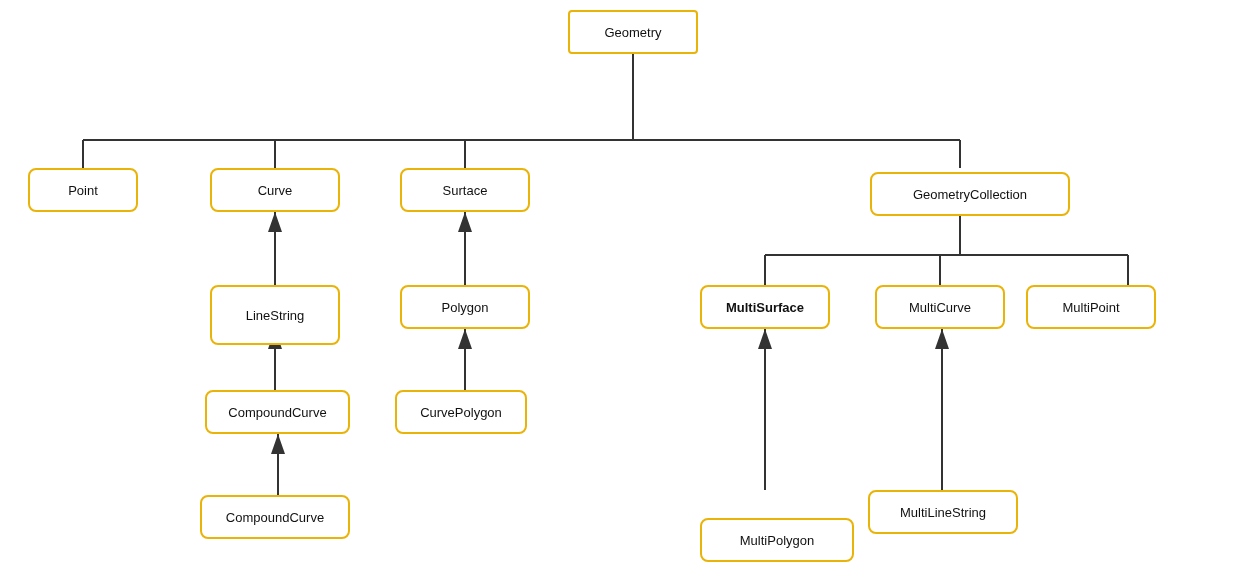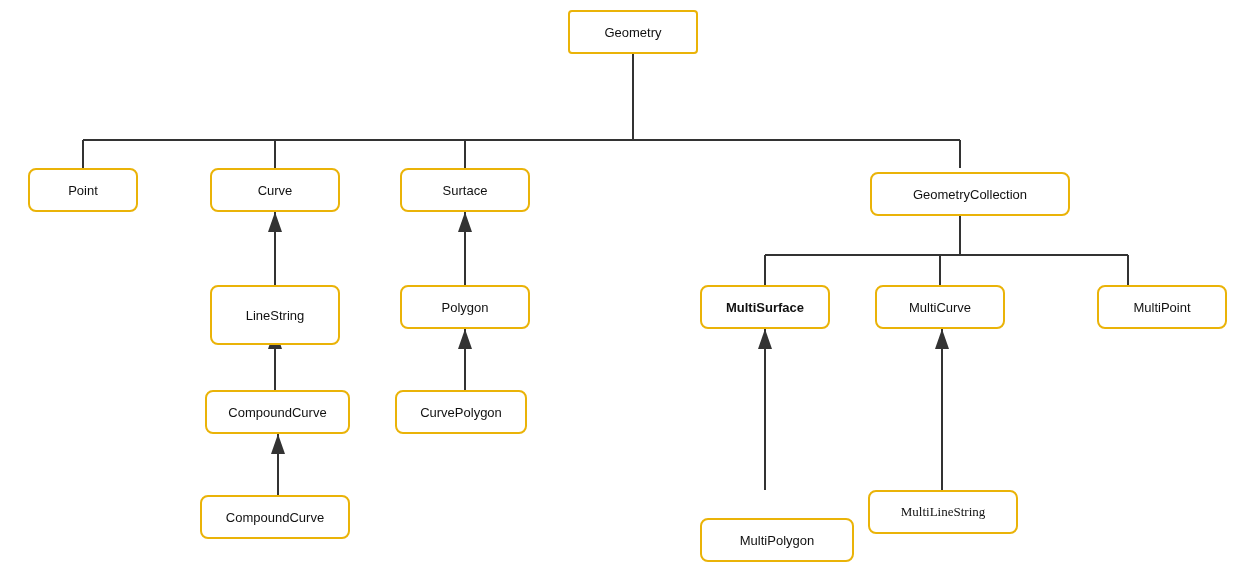--- a/index.html
+++ b/index.html
@@ -106,24 +106,24 @@
   <div class="node" style="left:870px; top:172px; width:200px; height:44px;">GeometryCollection</div>
 
   <div class="node" style="left:210px; top:285px; width:130px; height:60px;">LineString</div>
 
   <div class="node" style="left:400px; top:285px; width:130px; height:44px;">Polygon</div>
 
   <div class="node" style="left:700px; top:285px; width:130px; height:44px;font-weight:bold;">MultiSurface</div>
 
   <div class="node" style="left:875px; top:285px; width:130px; height:44px;">MultiCurve</div>
 
-  <div class="node" style="left:1097px; top:285px; width:130px; height:44px;">MultiPoint</div>
+  <div class="node" style="left:1026px; top:285px; width:130px; height:44px;">MultiPoint</div>
 
   <div class="node" style="left:205px; top:390px; width:145px; height:44px;">CompoundCurve</div>
 
   <div class="node" style="left:395px; top:390px; width:132px; height:44px;">CurvePolygon</div>
 
   <div class="node" style="left:700px; top:518px; width:154px; height:44px;">MultiPolygon</div>
 
-  <div class="node" style="left:868px; top:490px; width:150px; height:44px;font-family:Liberation Serif, serif;">MultiLineString</div>
+  <div class="node" style="left:868px; top:490px; width:150px; height:44px;">MultiLineString</div>
 
   <div class="node" style="left:200px; top:495px; width:150px; height:44px;">CompoundCurve</div>
 </div>
 
 </body></html>

